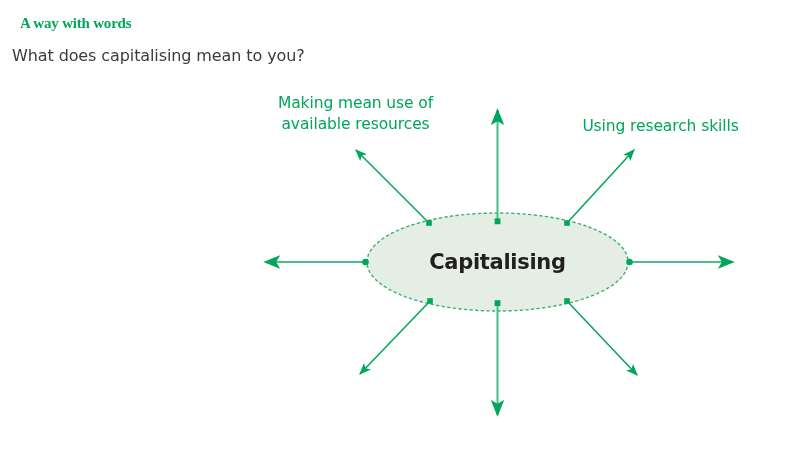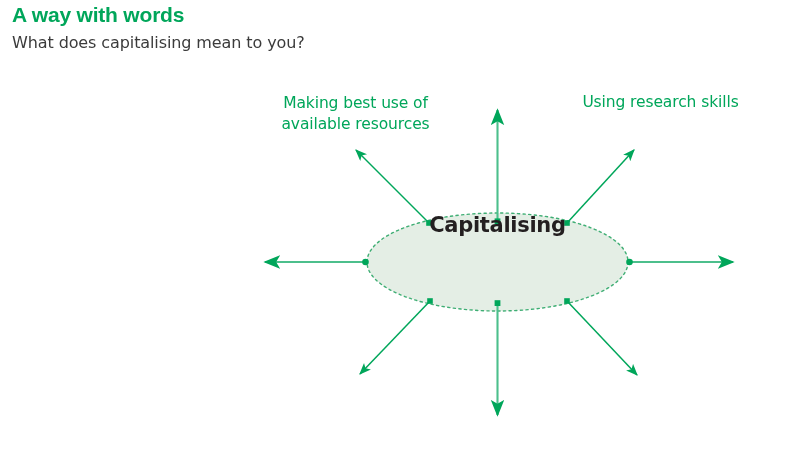--- a/index.html
+++ b/index.html
@@ -17,27 +17,27 @@
   }
 
   
   #header {
     position: absolute;
     left: 12px;
     top: 2px;
     width: 760px;
   }
   #page-title {
-    font-family: Liberation Sans, sans-serif;
-    font-size: 21px;
+    font-family: Liberation Serif, serif;
+    font-size: 15px;
     font-weight: bold;
     color: #00A65A;
     letter-spacing: -0.2px;
     line-height: 26px;
-    margin: 0;
+    margin: 8px;
     white-space: nowrap;
   }
   #page-subtitle {
     font-family: "DejaVu Sans", sans-serif;
     font-size: 16px;
     font-weight: normal;
     color: #3B3B3B;
     letter-spacing: -0.1px;
     line-height: 24px;
     margin: 3px 0 0 0;
@@ -62,21 +62,21 @@
   }
 
   
   #center-node-label {
     position: absolute;
     left: 367px;
     top: 213px;
     width: 261px;
     height: 98px;
     display: flex;
-    align-items: flex-start;
+    align-items: center;
     justify-content: center;
     pointer-events: none;
   }
   #center-node-label span {
     font-family: "DejaVu Sans", sans-serif;
     font-size: 21px;
     font-weight: bold;
     color: #231F20;
     letter-spacing: -0.3px;
   }
@@ -87,21 +87,21 @@
     font-family: "DejaVu Sans", sans-serif;
     font-size: 15.5px;
     font-weight: normal;
     color: #00A65A;
     line-height: 21px;
     text-align: center;
     letter-spacing: -0.1px;
     white-space: pre-line;
   }
   #label-resources   { left: 258px; top: 93px;  width: 195px; }
-  #label-research    { left: 558px; top: 92px; width: 205px; }
+  #label-research    { left: 558px; top: 116px; width: 205px; }
   #label-ideas       { left: 560px; top: 381px; width: 200px; }
   #label-improvising { left: 245px; top: 392px; width: 220px; }
 </style>
 </head>
 <body>
 
 <div id="header">
   <h1 id="page-title">A way with words</h1>
   <p id="page-subtitle">What does capitalising mean to you?</p>
 </div>
@@ -155,20 +155,20 @@
     <g>
       <line x1="567" y1="301" x2="637" y2="375" stroke="#00A65A" stroke-width="1.5" marker-end="url(#arrowhead)"></line>
       <rect x="564.2" y="298.2" width="5.6" height="5.6" fill="#00A65A"></rect>
     </g>
   </svg>
 
   <div id="center-node-label">
     <span>Capitalising</span>
   </div>
 
-  <div class="branch-label" id="label-resources">Making best use of
+  <div class="branch-label" id="label-resources">Making mean use of
 available resources</div>
 
   <div class="branch-label" id="label-research">Using research skills</div>
 
 
 
 </div>
 
 </body></html>

